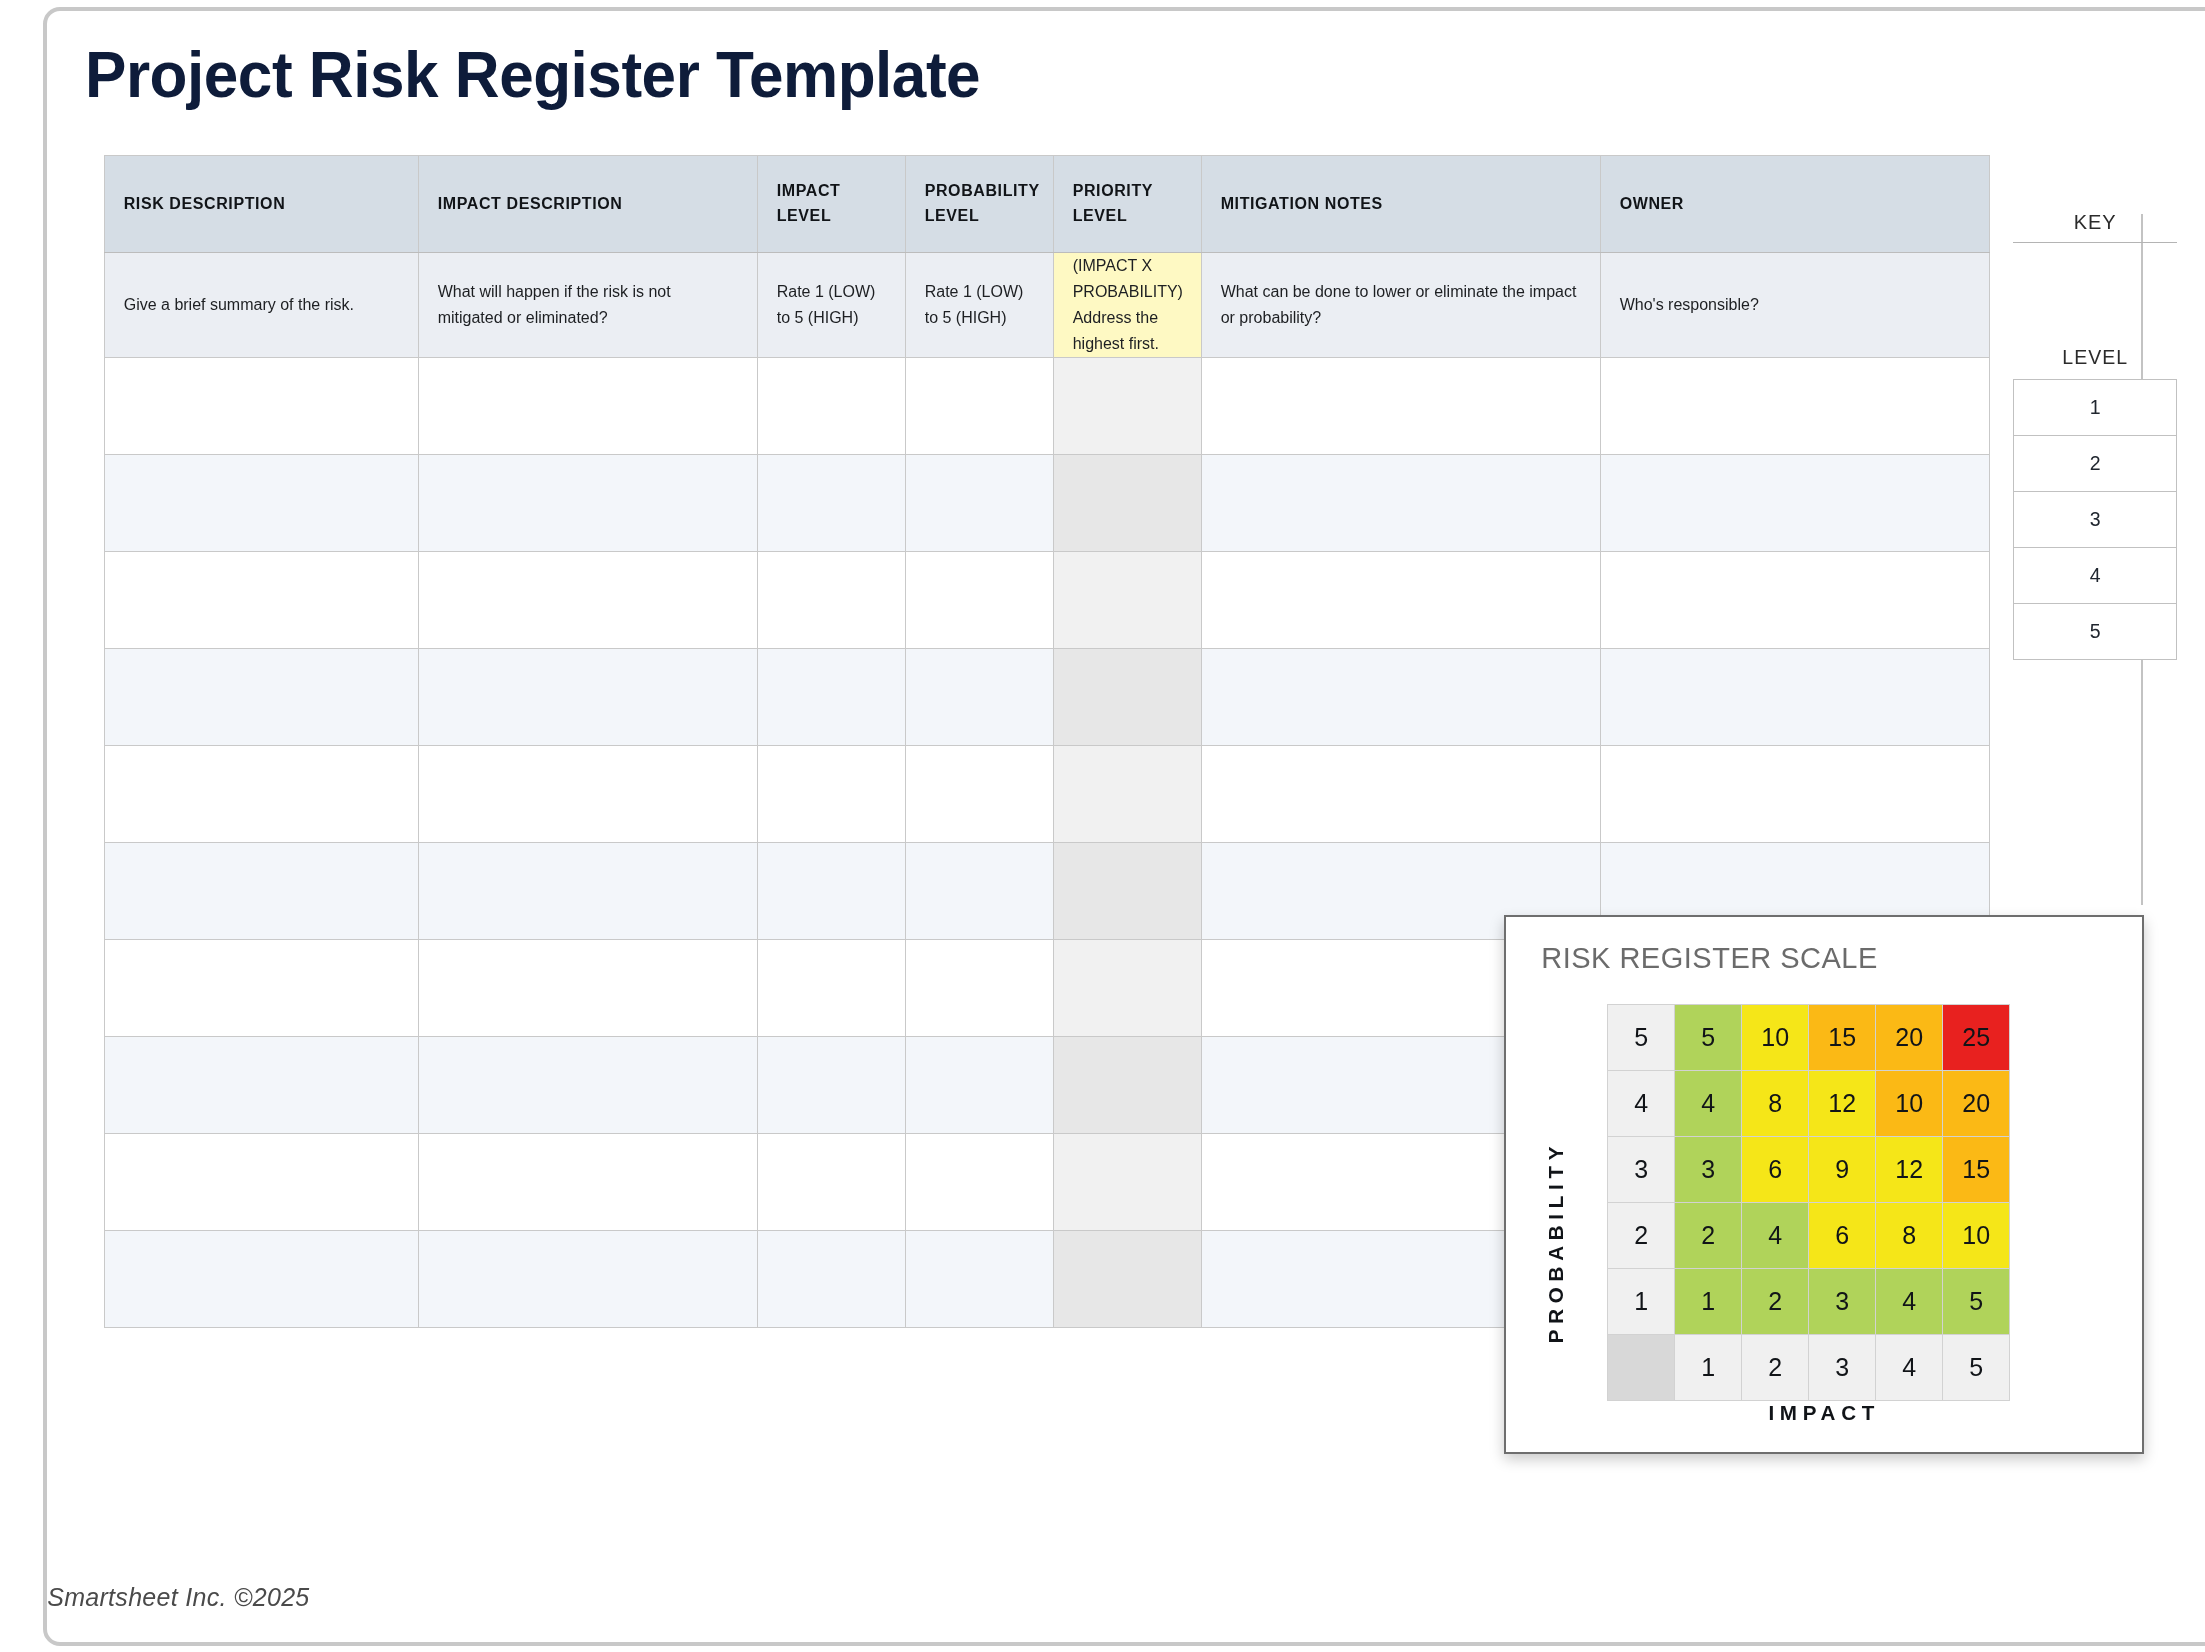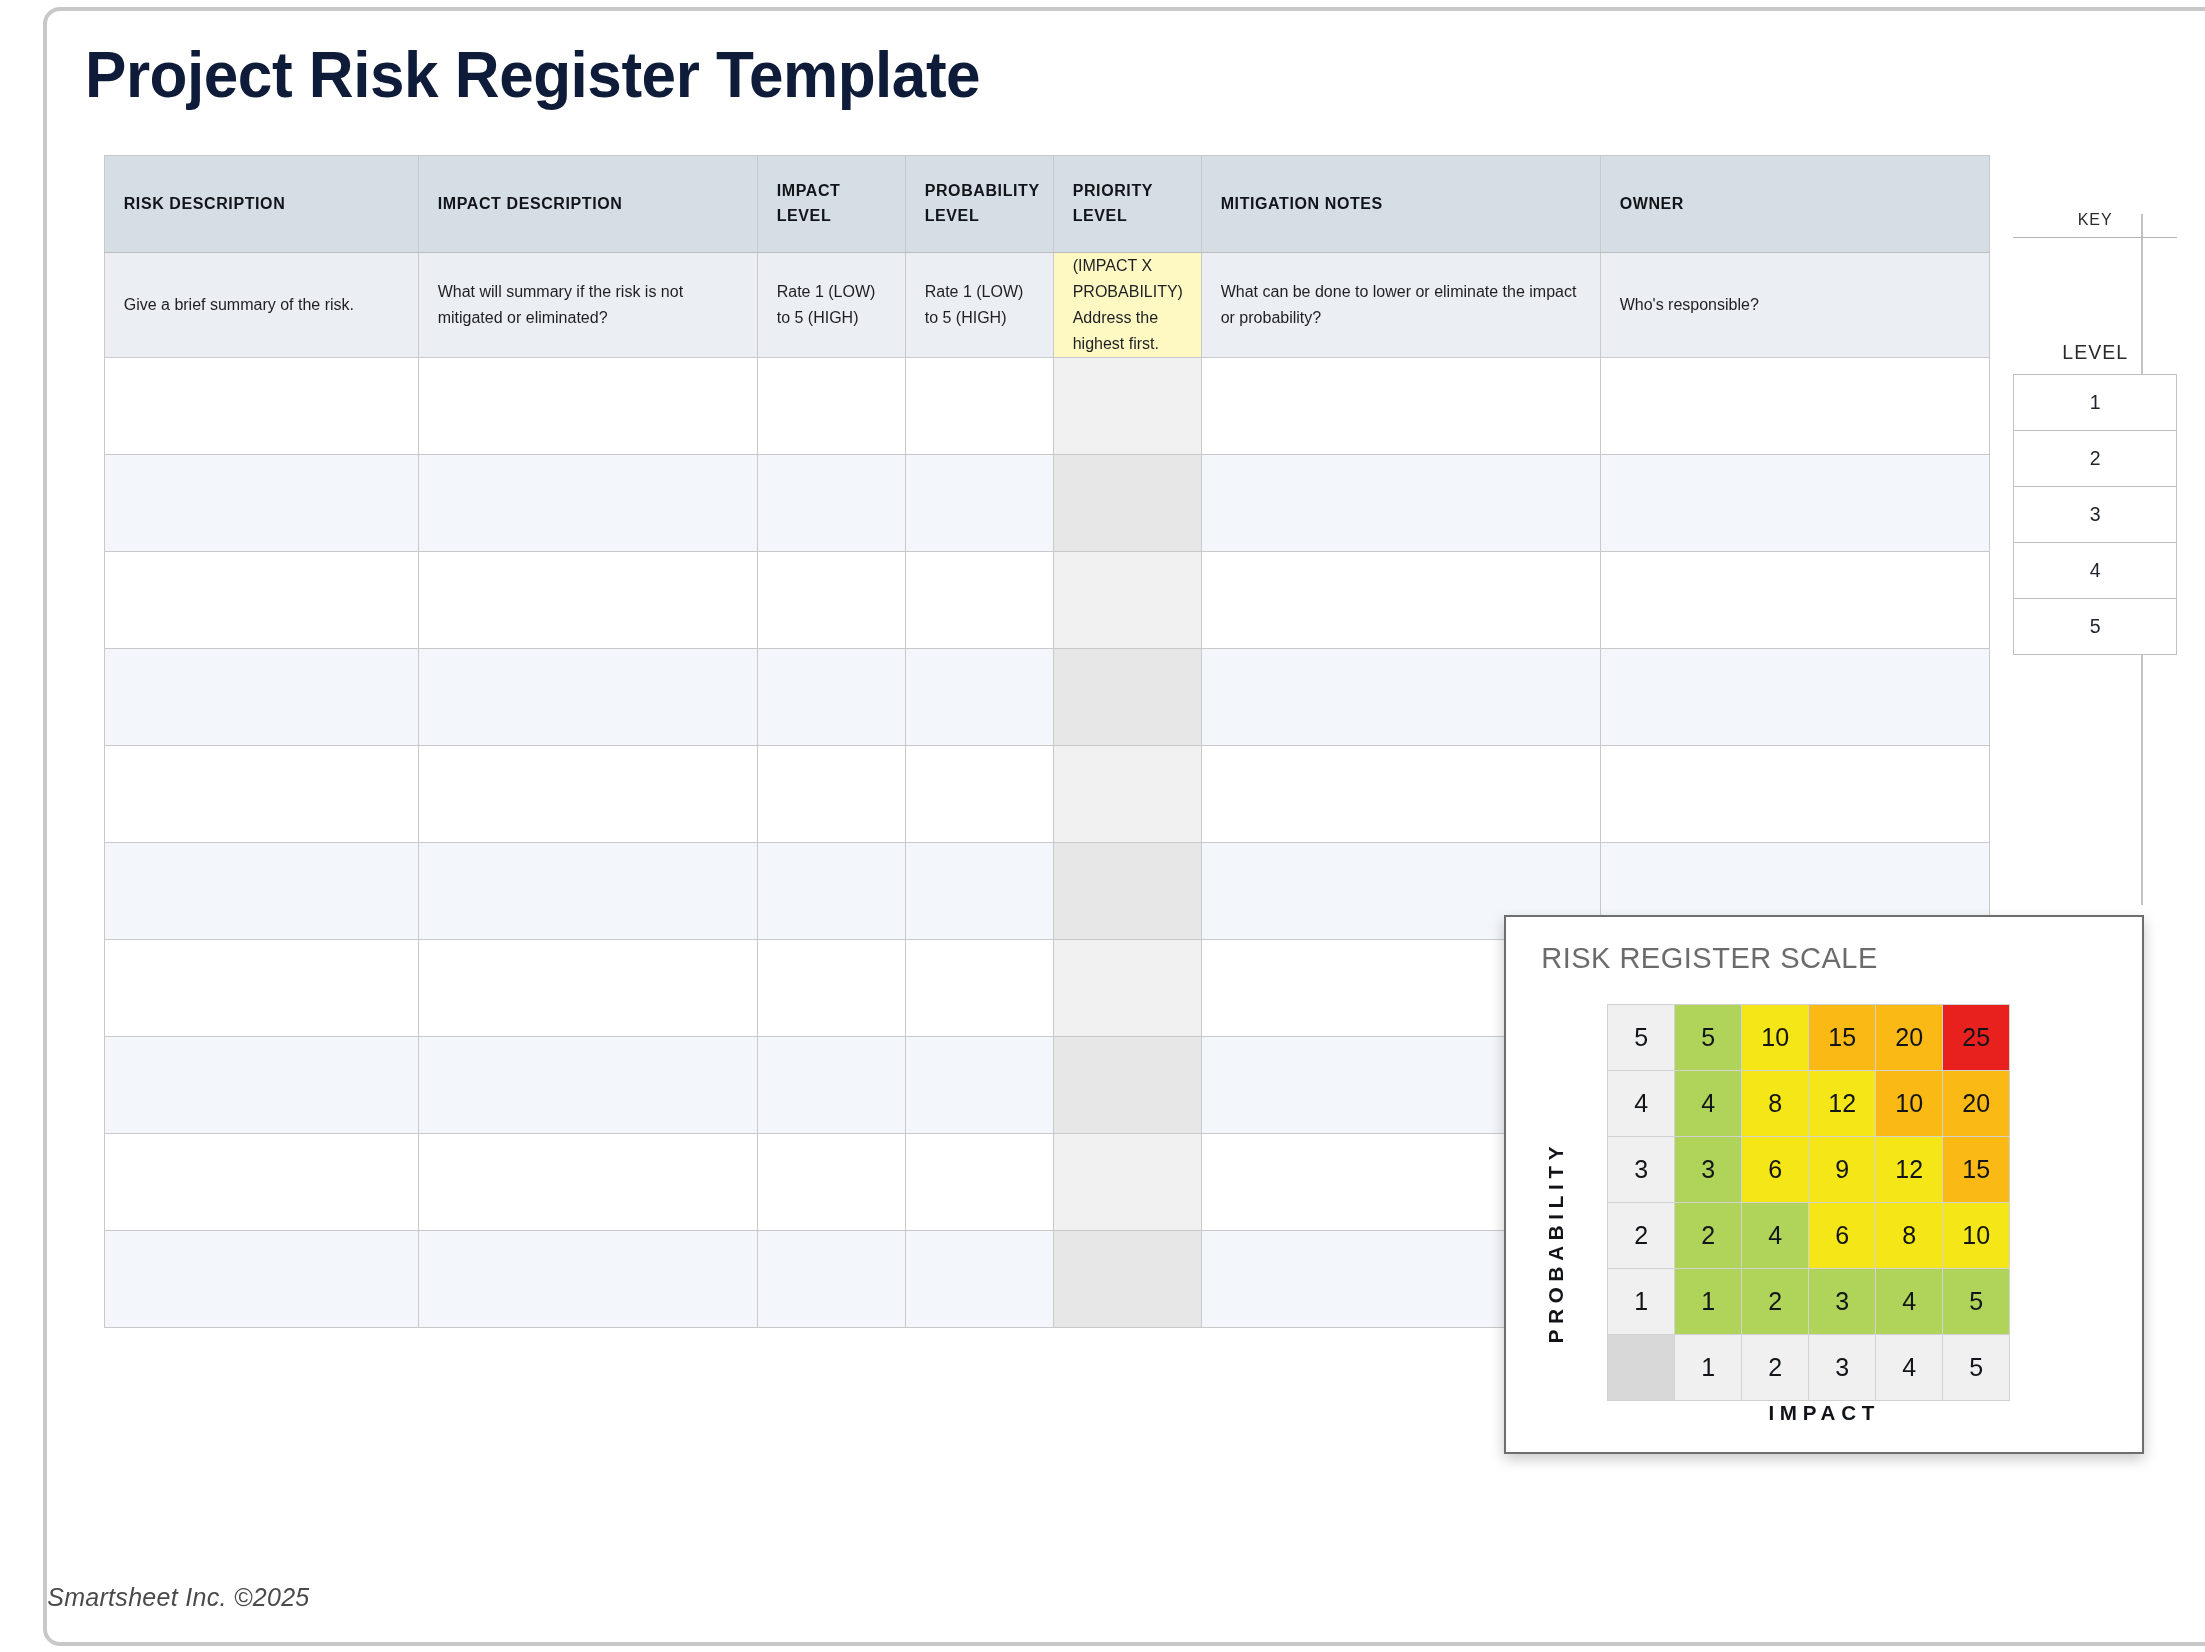--- a/index.html
+++ b/index.html
@@ -81,21 +81,21 @@
   col.c4{width:148px}
   col.c5{width:148px}
   col.c6{width:399px}
   col.c7{width:389px}
 
   .cellwrap{display:block;}
 
   
   .keypanel{position:absolute; left:1966px; top:200px; width:164px;}
   .key-title{
-    font-size:16px; color:#2b2b2b; letter-spacing:1px;
+    font-size:20px; color:#2b2b2b; letter-spacing:1px;
     text-align:center; padding-bottom:8.2px;
     border-bottom:1.5px solid #b4b4b4;
     font-family:"Liberation Sans", sans-serif;
   }
   .level-title{
     margin-top:103px; text-align:center;
     font-size:19.5px; color:#2b2b2b; letter-spacing:1px;
   }
   .level-boxes{margin-top:9.2px; border:1.5px solid #c1c1c1;}
   .level-box{
@@ -207,21 +207,21 @@
           <span class="hdr">OWNER</span>
         </th>
       </tr>
     </thead>
     <tbody>
       <tr class="sample">
         <td>
           <span class="cellwrap">Give a brief summary of the risk.</span>
         </td>
         <td>
-          <span class="cellwrap">What will summary if the risk is not mitigated or eliminated?</span>
+          <span class="cellwrap">What will happen if the risk is not mitigated or eliminated?</span>
         </td>
         <td>
           <span class="cellwrap">Rate 1 (LOW) to 5 (HIGH)</span>
         </td>
         <td>
           <span class="cellwrap">Rate 1 (LOW) to 5 (HIGH)</span>
         </td>
         <td class="prio">
           <span class="cellwrap">(IMPACT X PROBABILITY) Address the highest first.</span>
         </td>

